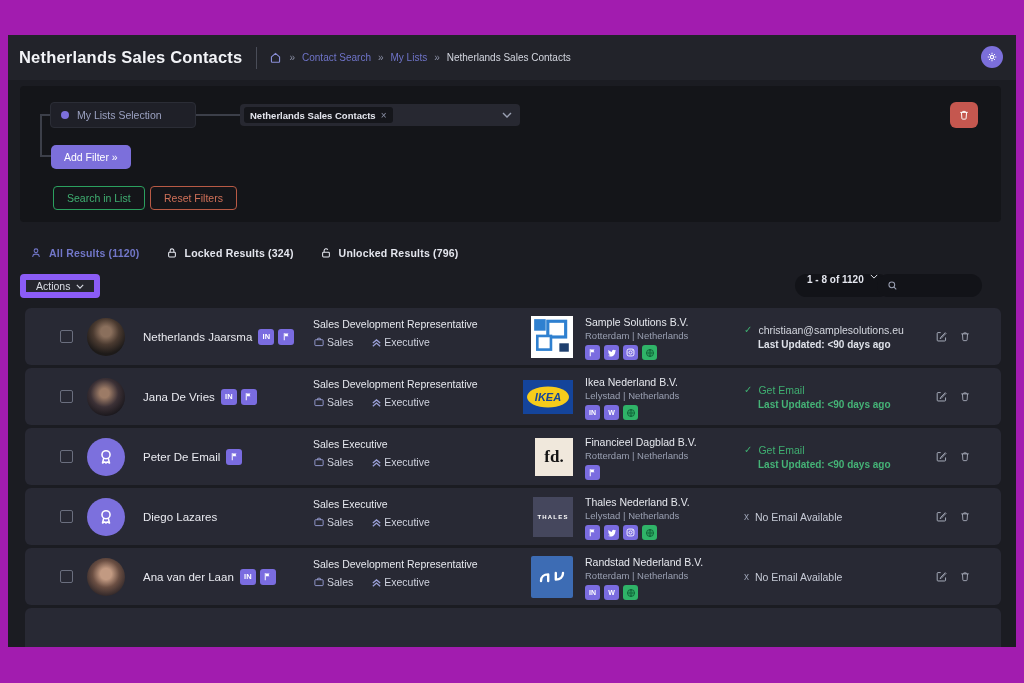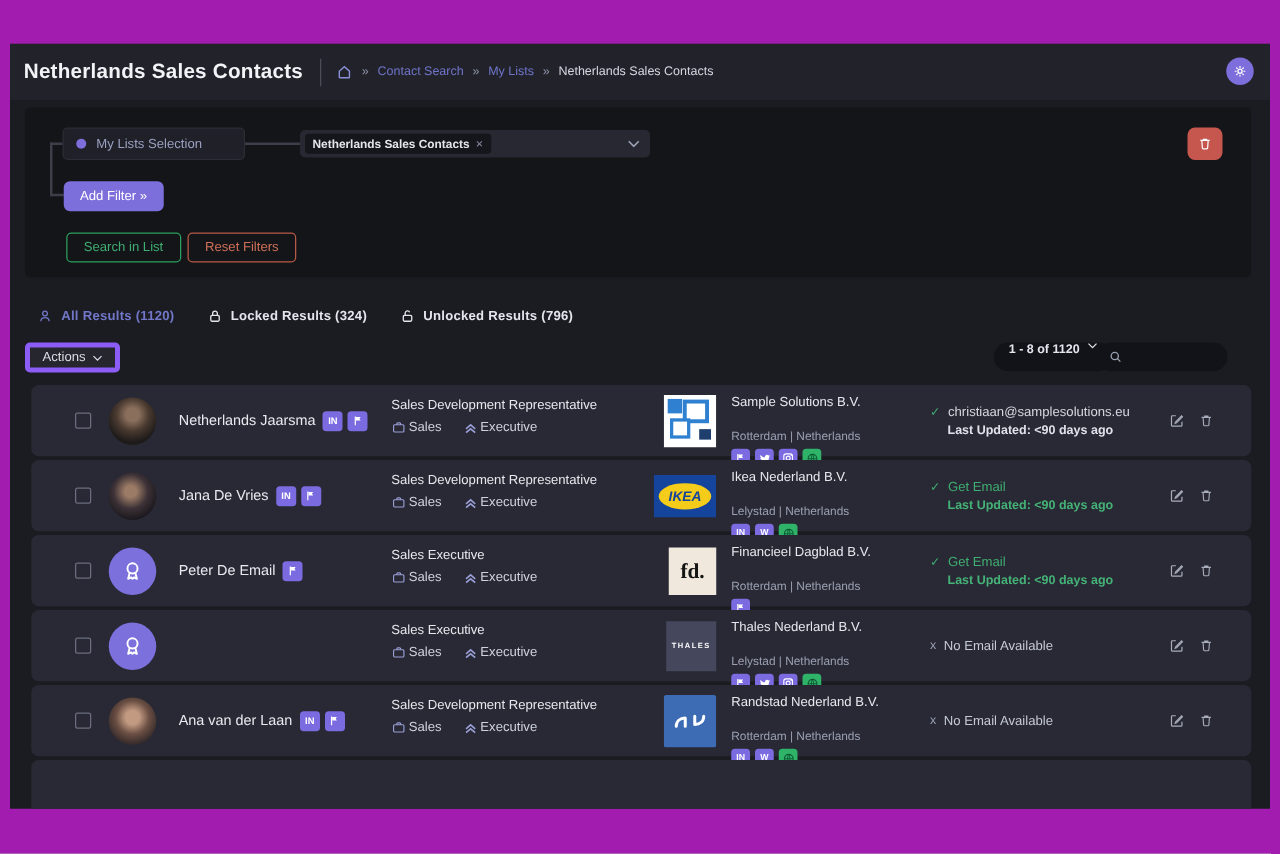--- a/index.html
+++ b/index.html
@@ -34,21 +34,21 @@
   .search-list { left:33px; border:1px solid #2ba05f; color:#3fae71; }
   .reset-filters { left:130px; border:1px solid #b85a45; color:#cf7058; }
 
   
   .tabs { position:absolute; left:22px; top:212px; display:flex; gap:26px; align-items:center; }
   .tab { display:flex; align-items:center; gap:7px; font-size:10.5px; font-weight:bold; color:#e4e6ee; cursor:pointer; letter-spacing:.2px; }
   .tab.active { color:#7277c9; }
   .tab .ticon { display:flex; }
 
   
-  .actions-btn { position:absolute; left:12px; top:239px; height:24px; padding:0 10px; background:#25262e; border:4px solid #8b5cf6; border-radius:4px; color:#d9dce4; font-size:10.5px; display:flex; align-items:center; gap:6px; cursor:pointer; font-family:inherit; }
+  .actions-btn { position:absolute; left:12px; top:239px; height:24px; padding:0 10px; background:#25262e; border:6px solid #8b5cf6; border-radius:4px; color:#d9dce4; font-size:10.5px; display:flex; align-items:center; gap:6px; cursor:pointer; font-family:inherit; }
   .pager { position:absolute; left:787px; top:239px; height:23px; padding:0 12px; background:#121318; border-radius:12px; color:#e4e6ee; font-size:10px; font-weight:bold; display:flex; align-items:flex-start; gap:6px; cursor:pointer; }
   .searchbox { position:absolute; left:869px; top:239px; width:105px; height:23px; background:#121318; border-radius:12px; color:#9aa0b2; display:flex; align-items:center; padding:0 10px; cursor:text; }
 
   
   .table { position:absolute; left:17px; top:273px; width:976px; }
   .thead { position:relative; height:30px; }
   .thead span { position:absolute; top:9px; color:#8f94a8; font-size:8.5px; font-weight:bold; letter-spacing:.7px; }
   .th-name { left:118px; } .th-job { left:288px; } .th-company { left:560px; } .th-contact { left:719px; } .th-action { left:917px; }
 
   .row { position:relative; height:57px; background:#282934; border-radius:6px; margin-bottom:3px; }
@@ -68,21 +68,21 @@
   .jmeta { display:flex; align-items:center; gap:2px; color:#cfd2de; font-size:10.5px; }
   .jmeta .jicon { color:#9ba0d8; display:flex; }
   .jmeta .gap { width:14px; }
 
   .logo { position:absolute; left:496px; top:7px; width:52px; height:43px; display:flex; align-items:center; justify-content:flex-end; }
   .logo-fd { width:38px; height:38px; background:#f0e8dc; display:flex; align-items:center; justify-content:center; font-family:"Liberation Serif", serif; font-weight:bold; font-size:17px; color:#141414; }
   .logo-thales { width:40px; height:40px; background:#45475d; display:flex; align-items:center; justify-content:center; color:#fff; font-size:6px; font-weight:bold; letter-spacing:1.2px; }
 
   .companycell { position:absolute; left:560px; top:8px; width:150px; }
   .cname { color:#e6e8ee; font-size:10.5px; }
-  .cloc { color:#9aa0b2; font-size:9.5px; margin-top:16px; }
+  .cloc { color:#9aa0b2; font-size:9.5px; margin-top:2px; }
   .socials { display:flex; gap:4px; margin-top:4px; }
   .sic { width:15px; height:15px; border-radius:3px; display:inline-flex; align-items:center; justify-content:center; font-size:7px; font-weight:bold; }
   .sic.purple { background:#7a6ce0; color:#fff; }
   .sic.green { background:#2fb368; color:#0e5c34; }
 
   .contactcell { position:absolute; left:719px; top:0; height:57px; width:195px; display:flex; flex-direction:column; justify-content:center; gap:3px; }
   .cline { display:flex; align-items:flex-start; gap:6px; font-size:10.5px; }
   .cmark-ok { color:#3fae71; font-size:10px; }
   .cmark-no { color:#9aa0b2; font-size:10px; }
   .cemail { color:#d5d8e0; }
@@ -458,20 +458,24 @@
   </div>
 
   <div class="row">
     <span class="cb"></span>
     <span class="avatar av-medal">
               <svg width="22" height="22" viewBox="0 0 24 24">
                 <circle cx="12" cy="9.5" r="4.4" fill="none" stroke="#fff" stroke-width="1.7"></circle>
                 <path d="M9.6 13 8.2 18.6l2.5-1.3 1.3 1.3 1.3-1.3 2.5 1.3L14.4 13" fill="none" stroke="#fff" stroke-width="1.7" stroke-linejoin="round"></path>
               </svg>
             </span>
+    <div class="namecell">
+      <span class="nm">Diego Lazares</span>
+      <span class="badges" style="display:inline-flex;gap:4px;"></span>
+    </div>
     <div class="jobcell">
       <div class="jt">Sales Executive</div>
       <div class="jmeta">
         <span class="jicon">
           <svg width="12" height="12" viewBox="0 0 16 16">
                     <rect x="2.5" y="5" width="11" height="7.8" rx="1" fill="none" stroke="currentColor" stroke-width="1.2"></rect>
                     <path d="M6 5V3.9a.9.9 0 0 1 .9-.9h2.2a.9.9 0 0 1 .9.9V5" fill="none" stroke="currentColor" stroke-width="1.2"></path>
                   </svg>
         </span>
         <span>Sales</span>

